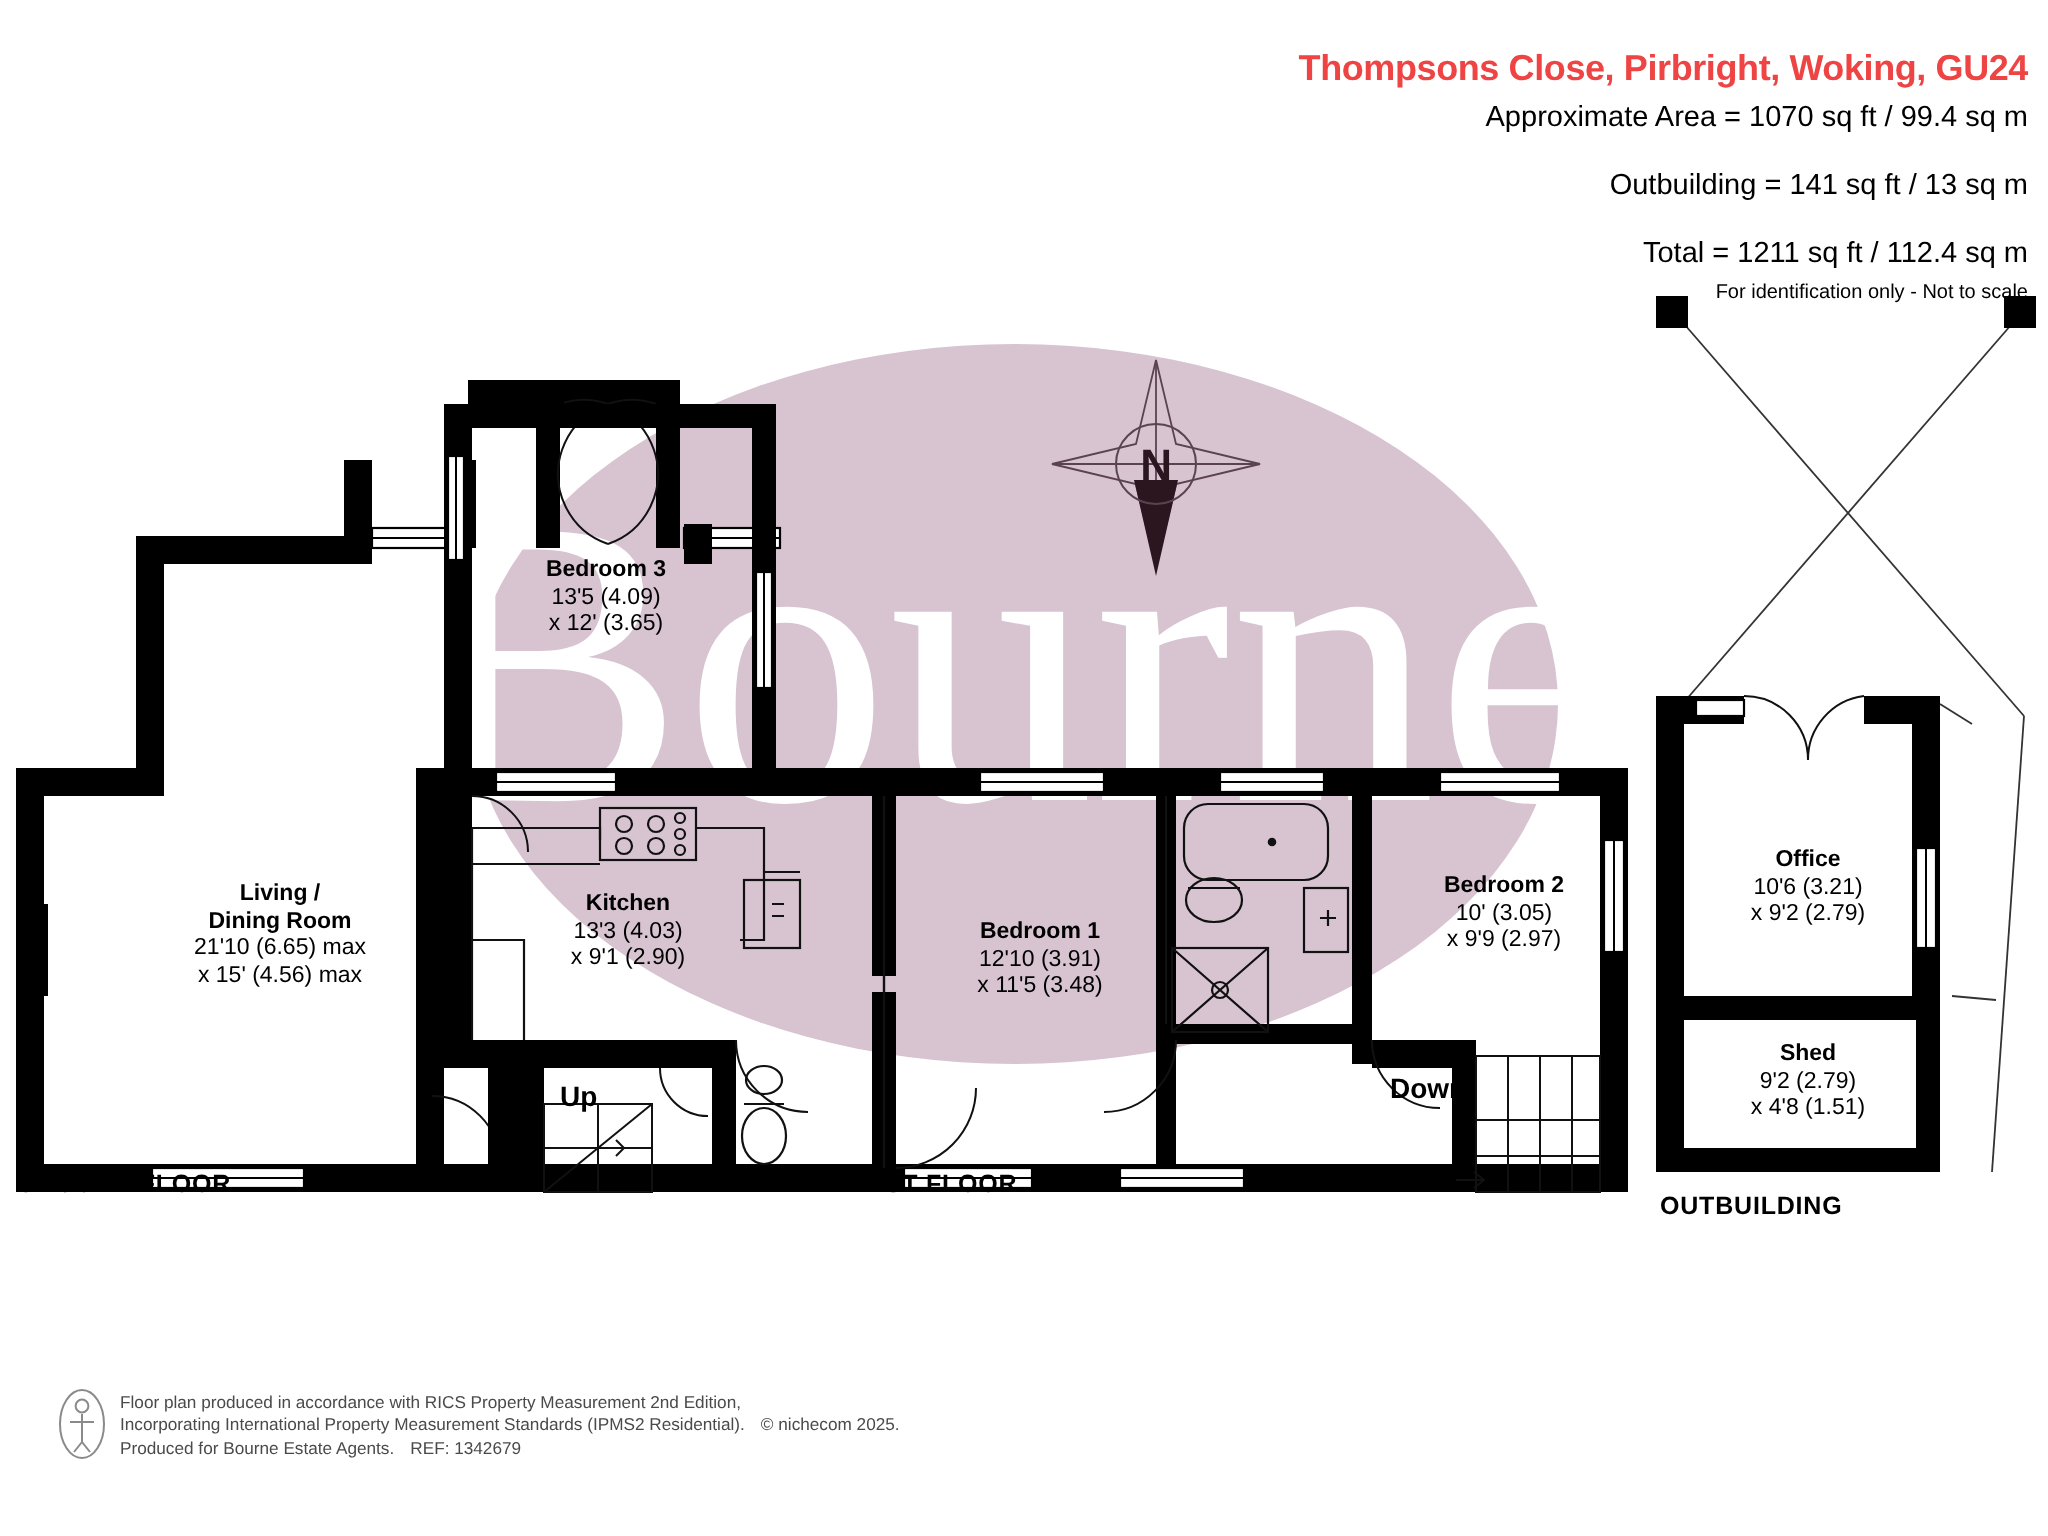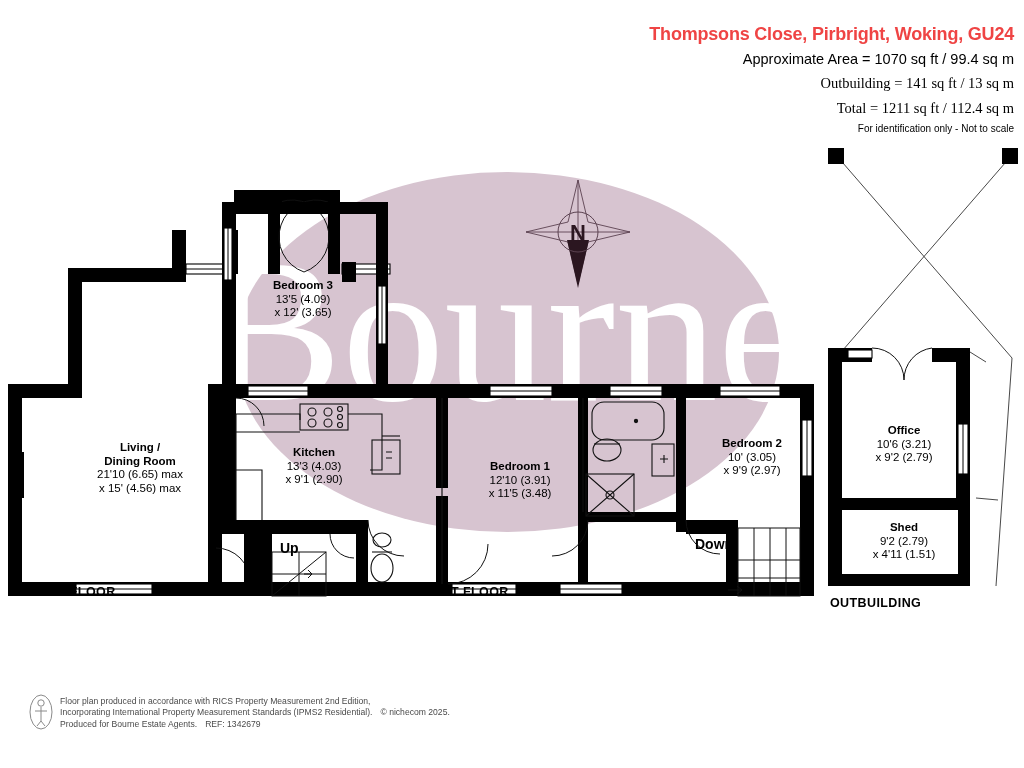--- a/index.html
+++ b/index.html
@@ -36,21 +36,21 @@
     letter-spacing: -0.2px;
     margin-top: 24px;
     color: #ef4444;
     white-space: nowrap;
   }
   .area-line {
     font-size: 14.5px;
     margin-top: 6px;
     color: #000;
   }
-  .area-line.second { margin-top: 8px; font-family: Liberation Serif, serif; }
+  .area-line.second { margin-top: 18px; }
   .disclaimer {
     font-size: 10px;
     margin-top: 6px;
     color: #000;
     text-align: right;
   }
 
   
   #drawing {
     position: absolute;
@@ -405,21 +405,21 @@
 
   <div class="room" id="room-office">
     <span class="rname">Office</span>
     <span class="rdim">10'6 (3.21)</span>
     <span class="rdim">x 9'2 (2.79)</span>
   </div>
 
   <div class="room" id="room-shed">
     <span class="rname">Shed</span>
     <span class="rdim">9'2 (2.79)</span>
-    <span class="rdim">x 4'11 (1.51)</span>
+    <span class="rdim">x 4'8 (1.51)</span>
   </div>
 
   <div class="stair-label" id="label-up">Up</div>
   <div class="stair-label" id="label-down">Down</div>
 
   <div class="floor-caption" id="caption-ground">GROUND FLOOR</div>
   <div class="floor-caption" id="caption-first">FIRST FLOOR</div>
   <div class="floor-caption" id="caption-out">OUTBUILDING</div>
 
   <div class="footer">

